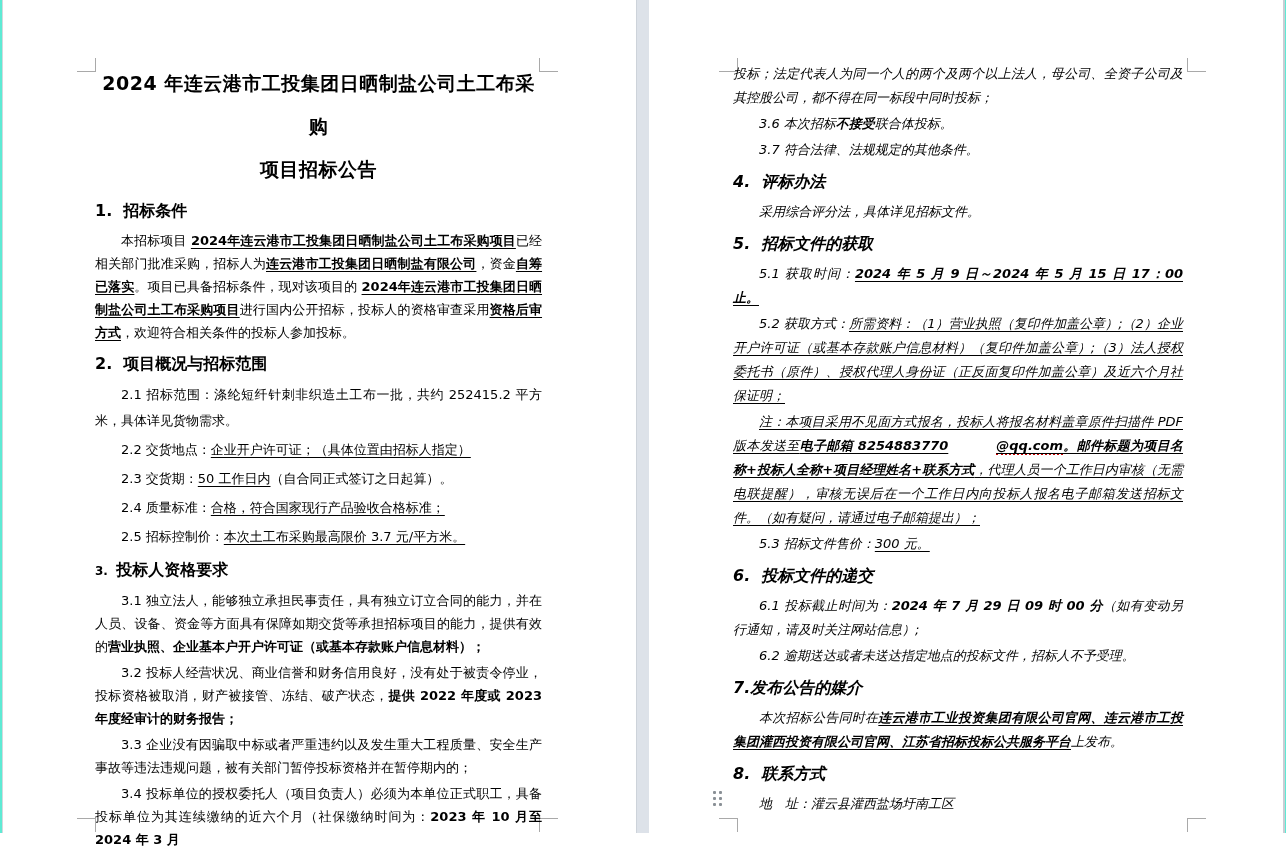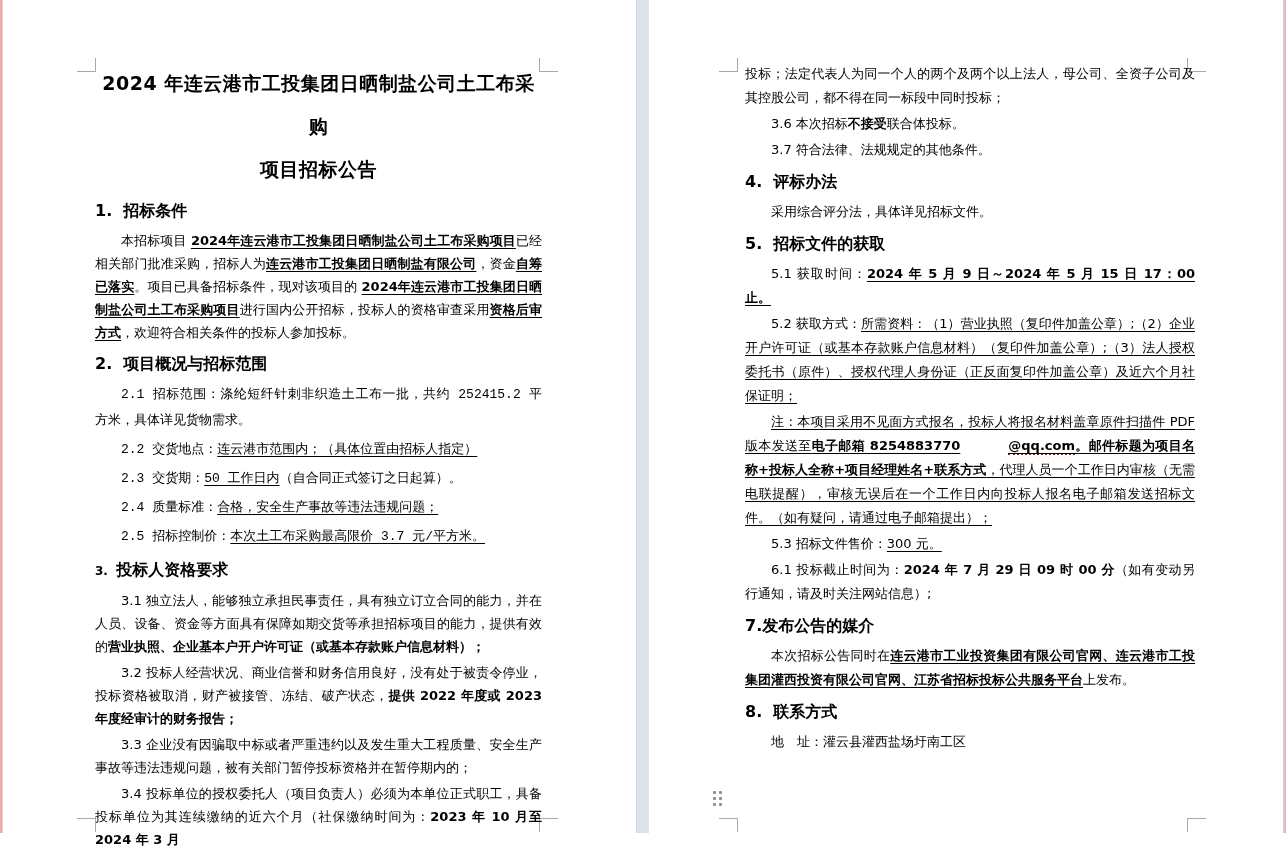--- a/index.html
+++ b/index.html
@@ -1,41 +1,41 @@
 <!DOCTYPE html>
 <html><head>
 <meta charset="utf-8">
 <style>
   html,body{margin:0;padding:0;background:#ffffff;width:1286px;height:847px;overflow:hidden;
     font-family:"DejaVu Sans","Liberation Sans",sans-serif;color:#000;}
-  .stage{position:relative;width:1286px;height:833px;background:#fca5a5;}
+  .stage{position:relative;width:1286px;height:833px;background:#5eead4;}
   .edge-line{position:absolute;top:0;bottom:0;width:1px;background:#d4d8dc;}
   .edge-left{left:2px;}
   .edge-right{left:1283px;width:2px;background:#c9ced4;}
   .page{position:absolute;top:0;height:847px;background:#fff;}
   .page-left{left:3px;width:633px;}
   .page-right{left:649px;width:634px;}
   .page-gap{position:absolute;top:0;bottom:0;left:636px;width:13px;background:#dde2e9;
     border-left:1px solid #cdd3da;border-right:1px solid #cdd3da;}
   
   .mark{position:absolute;width:18px;height:13px;border:0 solid #a9a9a9;}
   .m-tl{border-right-width:1px;border-bottom-width:1px;}
   .m-tr{border-left-width:1px;border-bottom-width:1px;}
   .m-bl{border-right-width:1px;border-top-width:1px;}
   .m-br{border-left-width:1px;border-top-width:1px;}
   
   .content{position:absolute;top:62px;width:447px;}
   .page-left .content{left:92px;}
-  .page-right .content{left:96px;width:450px;}
+  .page-right .content{left:84px;width:450px;font-style:italic;}
   .title{font-size:19px;font-weight:700;text-align:center;line-height:43px;letter-spacing:.5px;}
   .h{font-size:16px;font-weight:700;line-height:22px;margin:9px 0 7px;white-space:pre-wrap;}
   .p{font-size:13px;line-height:23px;text-align:justify;text-indent:26px;margin:0 0 3px;}
   .page-right .p{line-height:24px;margin:0 0 2px;}
   .p.noind{text-indent:0;}
-  .p.item{line-height:26px;font-family:Liberation Mono, monospace;}
+  .p.item{line-height:26px;}
   .b{font-weight:700;}
   .u{text-decoration:underline;text-underline-offset:3px;}
   .r{border-bottom:2px dotted #cc0000;margin-left:48px;}
   .s{font-size:12px;}
   
   .drag-handle{position:absolute;left:712px;top:789px;width:11px;height:19px;
     display:grid;grid-template-columns:1fr 1fr;grid-template-rows:1fr 1fr 1fr;
     justify-items:center;align-items:center;cursor:grab;}
   .drag-handle i{width:3px;height:3px;background:#8a9096;border-radius:1px;display:block;}
 </style>
@@ -54,23 +54,23 @@
 
     <div class="content">
       <div class="title">2024 年连云港市工投集团日晒制盐公司土工布采购</div>
       <div class="title">项目招标公告</div>
 
       <div class="h">1.  招标条件</div>
       <div class="p"><span>本招标项目 </span><span class="b u">2024年连云港市工投集团日晒制盐公司土工布采购项目</span><span>已经相关部门批准采购，招标人为</span><span class="b u">连云港市工投集团日晒制盐有限公司</span><span>，资金</span><span class="b u">自筹已落实</span><span>。项目已具备招标条件，现对该项目的 </span><span class="b u">2024年连云港市工投集团日晒制盐公司土工布采购项目</span><span>进行国内公开招标，投标人的资格审查采用</span><span class="b u">资格后审方式</span><span>，欢迎符合相关条件的投标人参加投标。</span></div>
 
       <div class="h">2.  项目概况与招标范围</div>
       <div class="p item"><span>2.1 招标范围：涤纶短纤针刺非织造土工布一批，共约 252415.2 平方米，具体详见货物需求。</span></div>
-      <div class="p item"><span>2.2 交货地点：</span><span class="u">连云港市范围内；（具体位置由招标人指定）</span></div>
+      <div class="p item"><span>2.2 交货地点：</span><span class="u">企业开户许可证；（具体位置由招标人指定）</span></div>
       <div class="p item"><span>2.3 交货期：</span><span class="u">50 工作日内</span><span>（自合同正式签订之日起算）。</span></div>
-      <div class="p item"><span>2.4 质量标准：</span><span class="u">合格，安全生产事故等违法违规问题；</span></div>
+      <div class="p item"><span>2.4 质量标准：</span><span class="u">合格，符合国家现行产品验收合格标准；</span></div>
       <div class="p item"><span>2.5 招标控制价：</span><span class="u">本次土工布采购最高限价 3.7 元/平方米。</span></div>
 
       <div class="h"><span class="s">3.  </span><span>投标人资格要求</span></div>
       <div class="p"><span>3.1 独立法人，能够独立承担民事责任，具有独立订立合同的能力，并在人员、设备、资金等方面具有保障如期交货等承担招标项目的能力，提供有效的</span><span class="b">营业执照、企业基本户开户许可证（或基本存款账户信息材料）；</span></div>
       <div class="p"><span>3.2 投标人经营状况、商业信誉和财务信用良好，没有处于被责令停业，投标资格被取消，财产被接管、冻结、破产状态，</span><span class="b">提供 2022 年度或 2023 年度经审计的财务报告；</span></div>
       <div class="p"><span>3.3 企业没有因骗取中标或者严重违约以及发生重大工程质量、安全生产事故等违法违规问题，被有关部门暂停投标资格并在暂停期内的；</span></div>
       <div class="p"><span>3.4 投标单位的授权委托人（项目负责人）必须为本单位正式职工，具备投标单位为其连续缴纳的近六个月（社保缴纳时间为：</span><span class="b">2023 年 10 月至 2024 年 3 月</span></div>
 
     </div>
   </div>
@@ -90,21 +90,23 @@
 
       <div class="h">4.  评标办法</div>
       <div class="p"><span>采用综合评分法，具体详见招标文件。</span></div>
 
       <div class="h">5.  招标文件的获取</div>
       <div class="p"><span>5.1 获取时间：</span><span class="b u">2024 年 5 月 9 日～2024 年 5 月 15 日 17：00 止。</span></div>
       <div class="p"><span>5.2 获取方式：</span><span class="u">所需资料：（1）营业执照（复印件加盖公章）;（2）企业开户许可证（或基本存款账户信息材料）（复印件加盖公章）;（3）法人授权委托书（原件）、授权代理人身份证（正反面复印件加盖公章）及近六个月社保证明；</span></div>
       <div class="p"><span class="u">注：本项目采用不见面方式报名，投标人将报名材料盖章原件扫描件 PDF 版本发送至</span><span class="b u">电子邮箱 8254883770</span><span class="b u r">@qq.com</span><span class="b u">。邮件标题为项目名称+投标人全称+项目经理姓名+联系方式</span><span class="u">，代理人员一个工作日内审核（无需电联提醒），审核无误后在一个工作日内向投标人报名电子邮箱发送招标文件。（如有疑问，请通过电子邮箱提出）；</span></div>
       <div class="p"><span>5.3 招标文件售价：</span><span class="u">300 元。</span></div>
 
+      <div class="h">6.  投标文件的递交</div>
       <div class="p"><span>6.1 投标截止时间为：</span><span class="b">2024 年 7 月 29 日 09 时 00 分</span><span>（如有变动另行通知，请及时关注网站信息）;</span></div>
+      <div class="p"><span>6.2 逾期送达或者未送达指定地点的投标文件，招标人不予受理。</span></div>
 
       <div class="h">7.发布公告的媒介</div>
       <div class="p"><span>本次招标公告同时在</span><span class="b u">连云港市工业投资集团有限公司官网、连云港市工投集团灌西投资有限公司官网、江苏省招标投标公共服务平台</span><span>上发布。</span></div>
 
       <div class="h">8.  联系方式</div>
       <div class="p"><span>地　址：灌云县灌西盐场圩南工区</span></div>
       <div class="p"></div>
     </div>
   </div>
 

